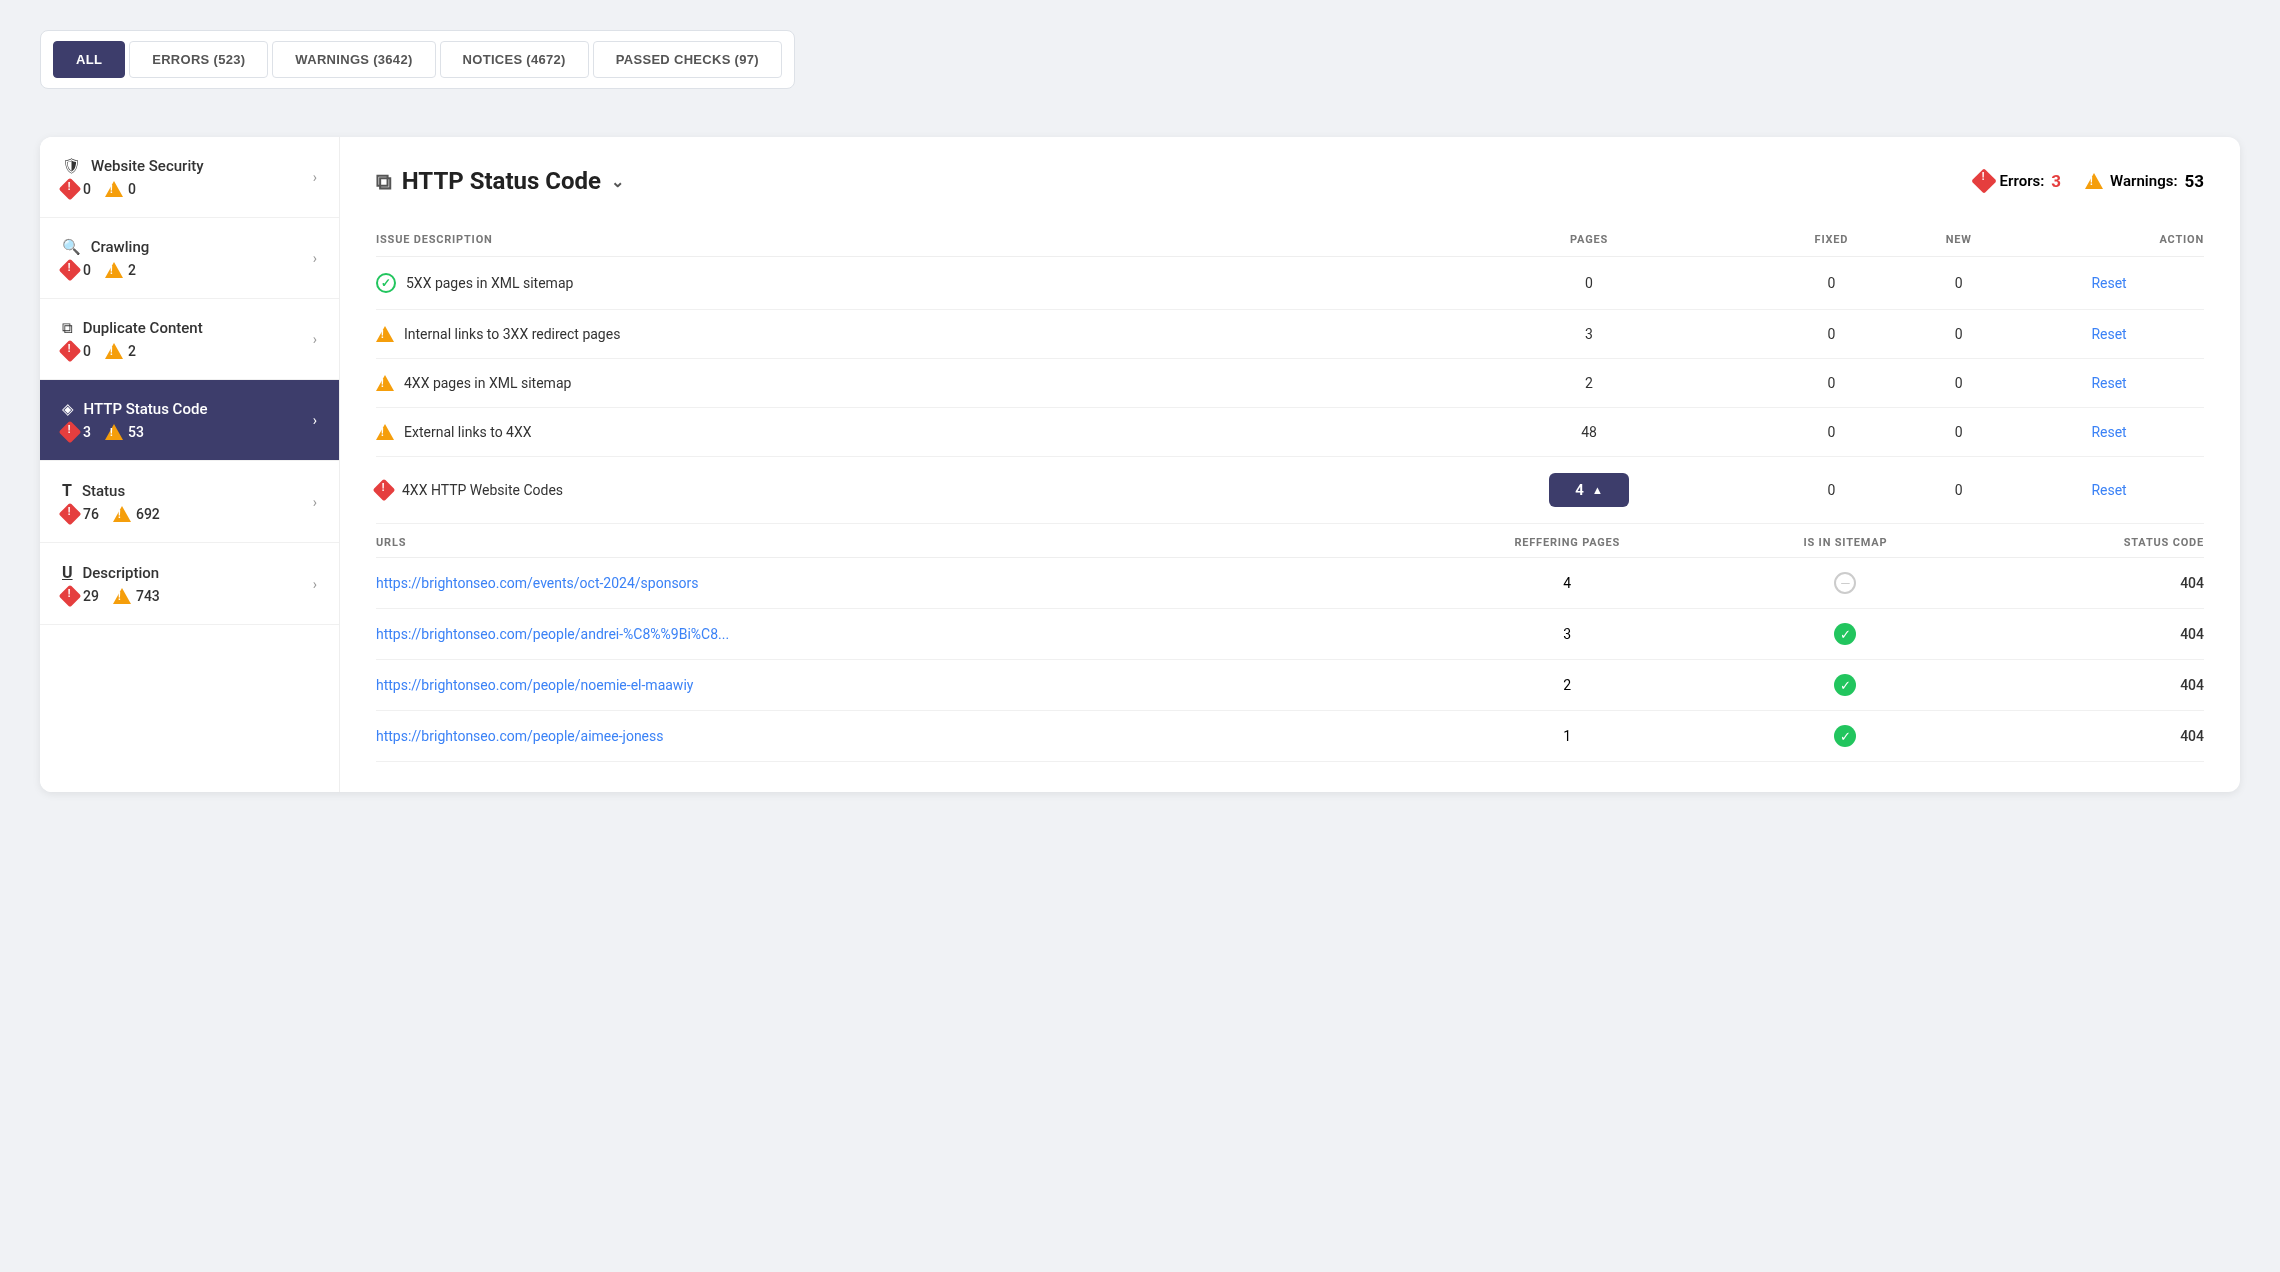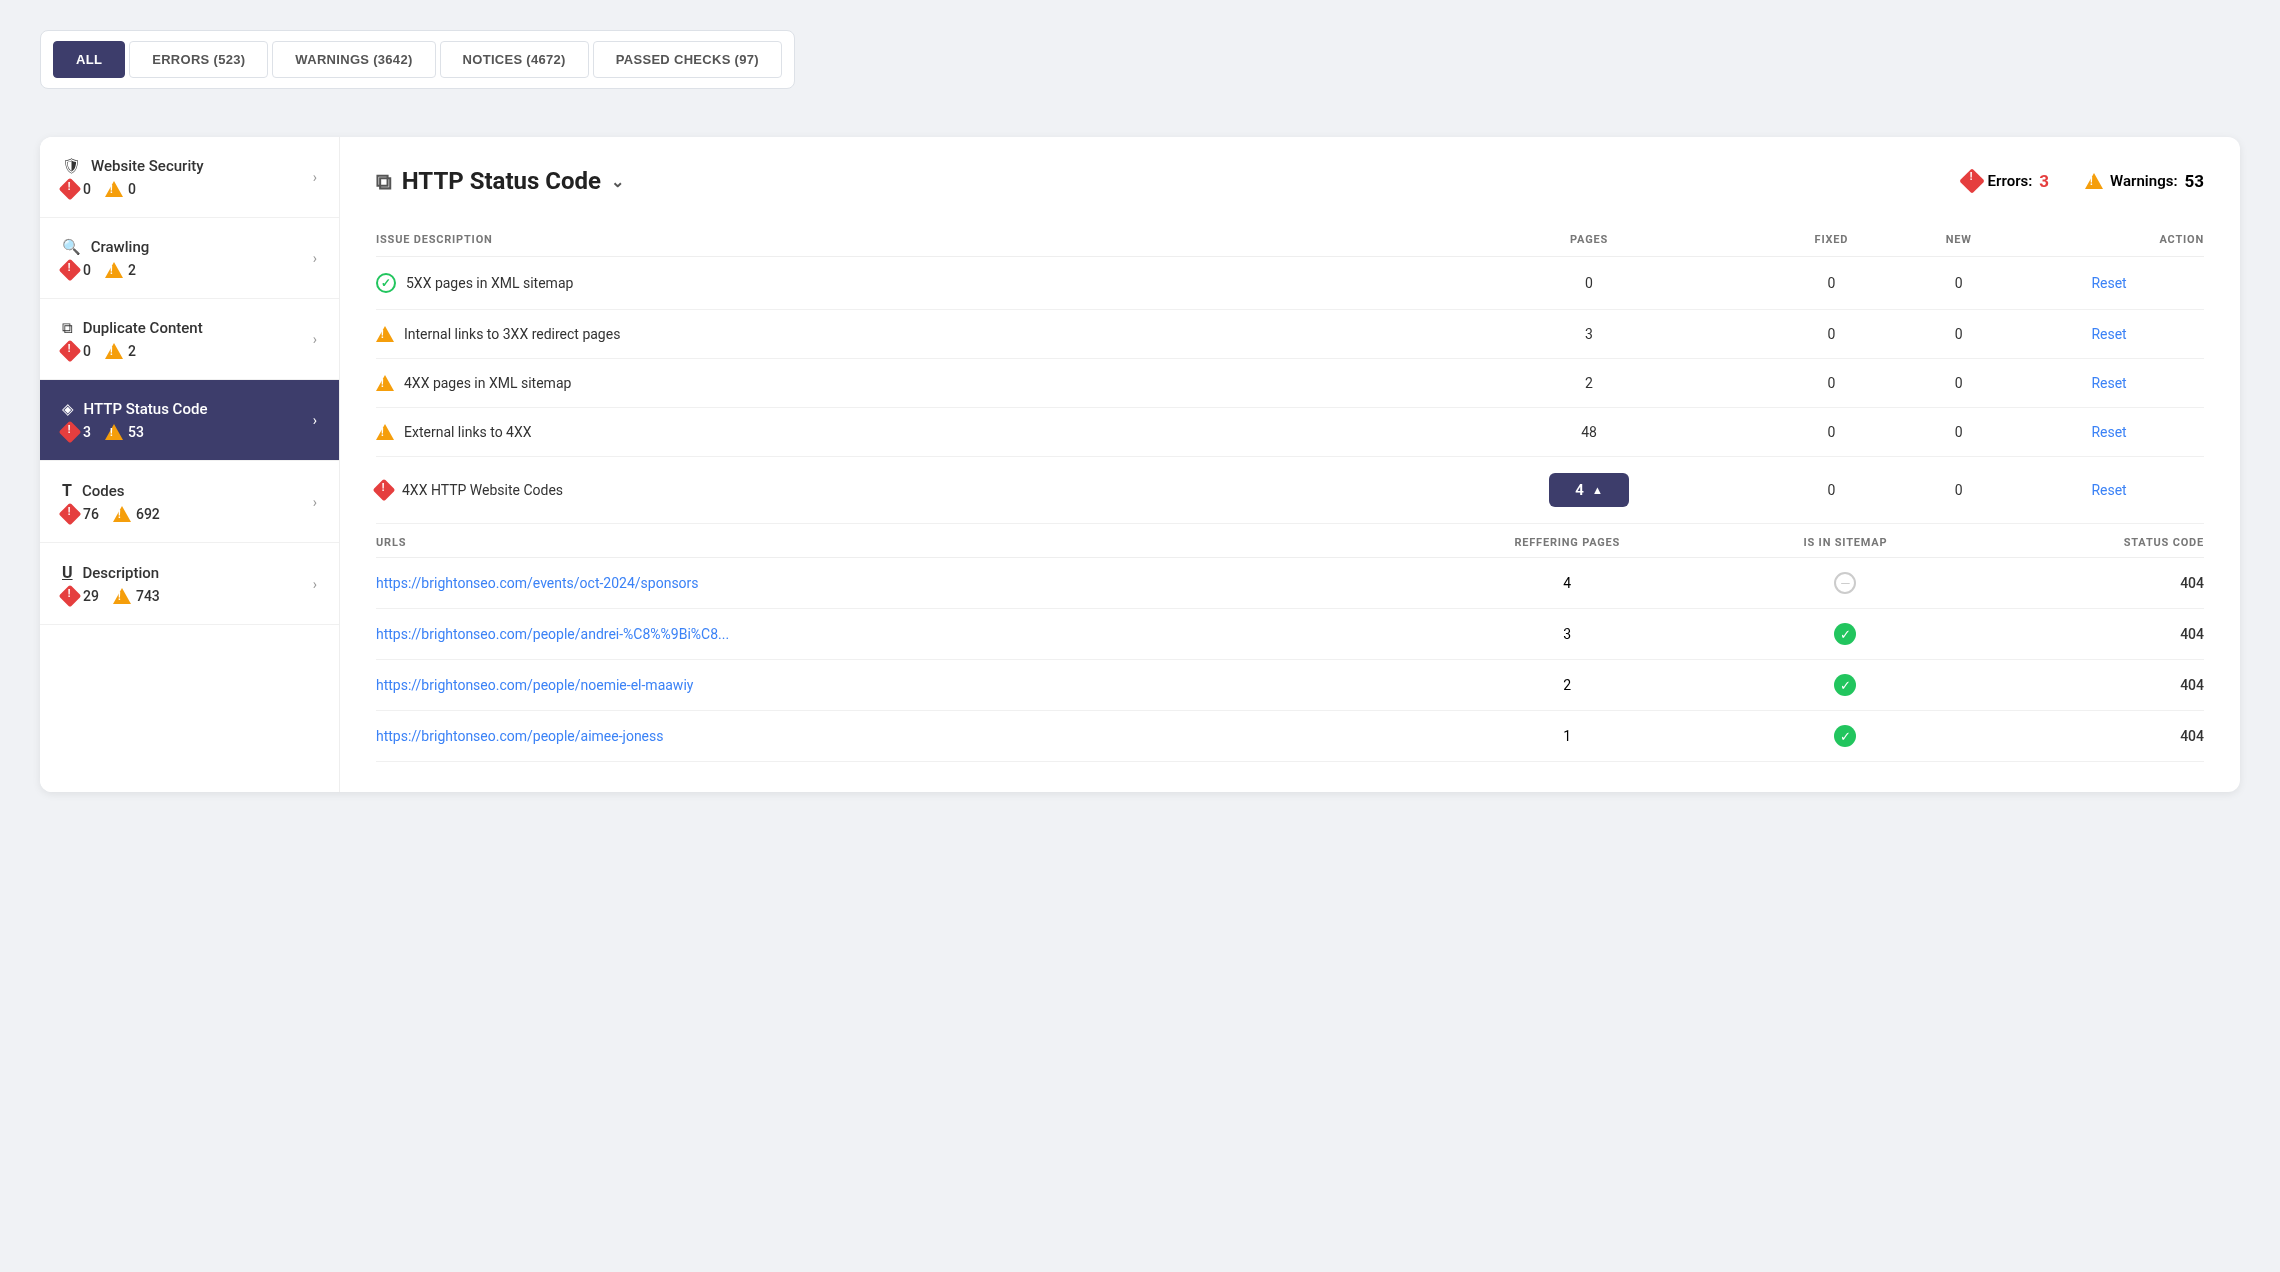--- a/index.html
+++ b/index.html
@@ -127,21 +127,21 @@
       display: flex;
       align-items: center;
       gap: 10px;
       font-size: 24px;
       font-weight: 700;
       color: #222;
     }
     .section-stats {
       display: flex;
       align-items: center;
-      gap: 36px;
+      gap: 24px;
       font-size: 15px;
       justify-content: space-between;
     }
     .stat-error {
       display: flex;
       align-items: center;
       gap: 7px;
       font-weight: 600;
     }
     .stat-warning {
@@ -424,21 +424,21 @@
           </span>
         </div>
       </div>
       <span class="chevron-right">›</span>
     </div>
 
     <div class="sidebar-item">
       <div class="sidebar-item-content">
         <div class="sidebar-item-title">
           <span style="font-size:16px;font-weight:700;font-style:normal;">T</span>
-          <span>Codes</span>
+          <span>Status</span>
         </div>
         <div class="sidebar-item-badges">
           <span class="badge-group">
             <span class="error-diamond"></span>
             <span>76</span>
           </span>
           <span class="badge-group">
             <span class="warning-triangle"></span>
             <span>692</span>
           </span>

